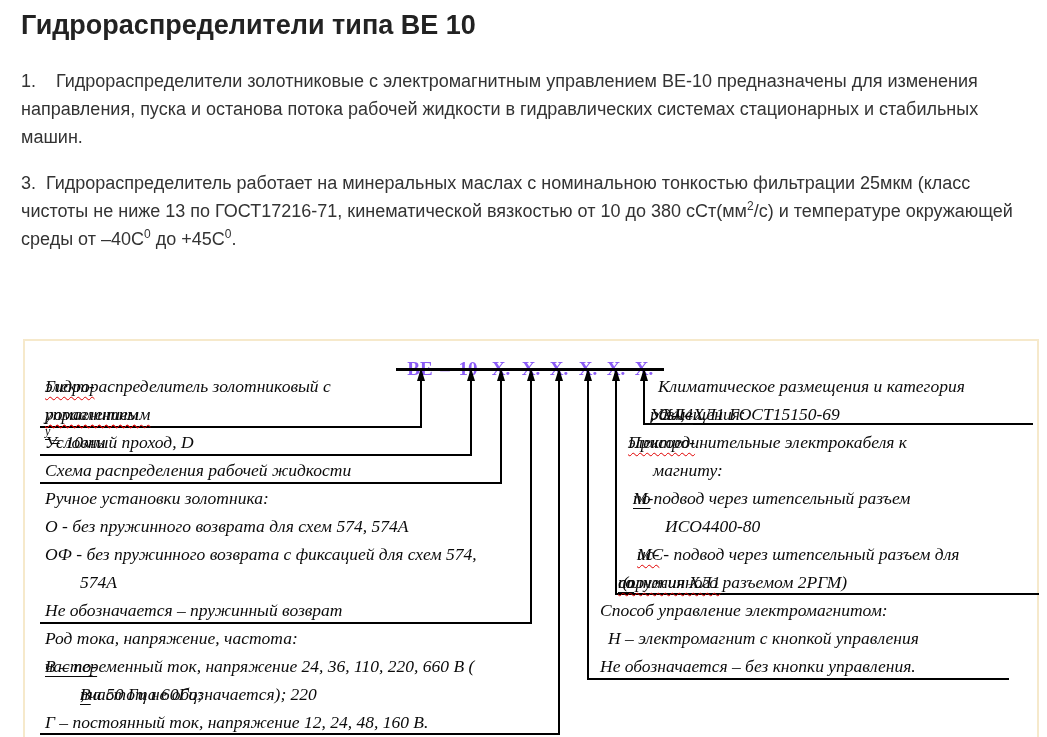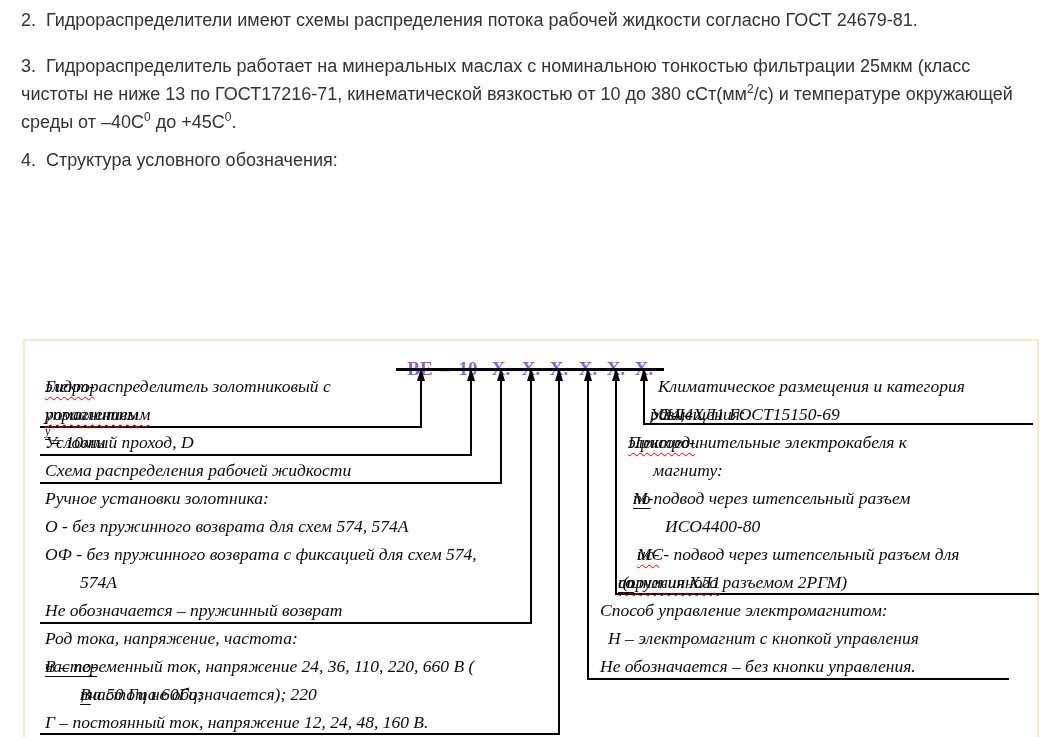--- a/index.html
+++ b/index.html
@@ -44,23 +44,23 @@
   .dline{
     font-family:"Liberation Serif",serif;font-style:italic;
     font-size:17.5px;color:#0a0a0a;white-space:pre;line-height:22px;
   }
   .dline sub{font-size:12px;line-height:0;}
 </style>
 </head>
 <body>
 
 <div class="content">
-  <p class="para"><span>2.  Гидрораспределители имеют схемы распределения потока рабочей жидкости согласно ГОСТ 24679-81.</span></p>
+  <h1 class="title">Гидрораспределители типа ВЕ 10</h1>
+  <p class="para"><span>1.    Гидрораспределители золотниковые с электромагнитным управлением ВЕ-10 предназначены для изменения направления, пуска и останова потока рабочей жидкости в гидравлических системах стационарных и стабильных машин.</span></p>
   <p class="para" style="margin-bottom:10px"><span>3.  Гидрораспределитель работает на минеральных маслах с номинальною тонкостью фильтрации 25мкм (класс чистоты не ниже 13 по ГОСТ17216-71, кинематической вязкостью от 10 до 380 сСт(мм</span><sup>2</sup><span>/с) и температуре окружающей среды от –40С</span><sup>0</sup><span> до +45С</span><sup>0</sup><span>.</span></p>
-  <p class="para"><span>4.  Структура условного обозначения:</span></p>
 </div>
 
 <div class="diagram">
 
   <span class="code-part" style="left:395px">ВЕ</span>
   <span class="code-part" style="left:420px">–</span>
   <span class="code-part" style="left:443px">10</span>
   <span class="code-part" style="left:476px">Х.</span>
   <span class="code-part" style="left:506px">Х.</span>
   <span class="code-part" style="left:534px">Х.</span>

